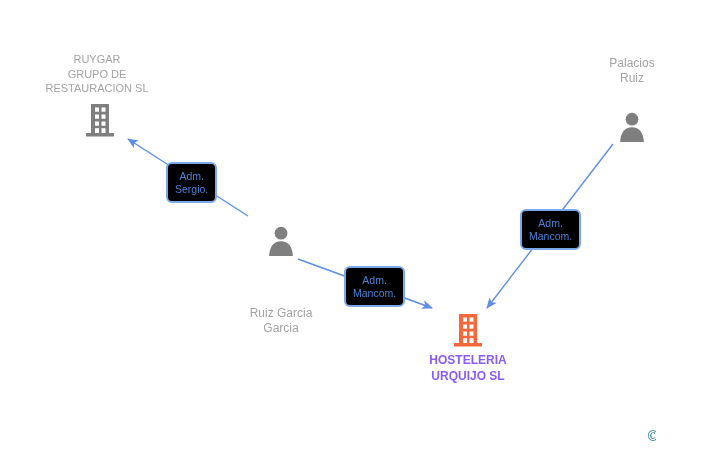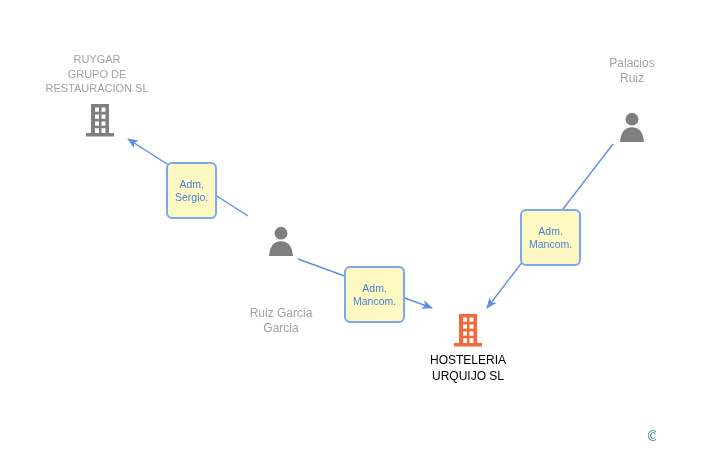--- a/index.html
+++ b/index.html
@@ -5,25 +5,25 @@
   html,body{margin:0;padding:0;background:#ffffff;}
   .canvas{
     position:relative;width:656px;height:450px;background:#ffffff;overflow:hidden;
     font-family:"Liberation Sans",sans-serif;
   }
   .edges-layer{position:absolute;left:0;top:0;width:728px;height:450px;}
   .node-label{position:absolute;width:160px;text-align:center;}
   .node-label div{white-space:nowrap;}
   .label-light{color:#a3a3a3;font-size:12px;line-height:15px;}
   .label-company-light{color:#a3a3a3;font-size:11px;line-height:14.5px;}
-  .label-company-bold{color:#000000;font-size:12px;font-weight:normal;line-height:15.5px;}
+  .label-company-bold{color:#8b5cf6;font-size:12px;font-weight:bold;line-height:15.5px;}
   .node-icon{position:absolute;}
   .edge-label{
-    position:absolute;background:#fef9c3;border:2px solid #7aa8ea;border-radius:6px;
-    color:#4a82d6;font-size:10.5px;line-height:12.5px;text-align:center;padding:14px 7px;
+    position:absolute;background:#000000;border:2px solid #7aa8ea;border-radius:6px;
+    color:#4a82d6;font-size:10.5px;line-height:12.5px;text-align:center;padding:6px 7px;
     white-space:nowrap;
   }
   .logo{
     position:absolute;left:646px;top:423px;display:flex;align-items:baseline;gap:5px;
     font-family:"DejaVu Serif",serif;cursor:pointer;
   }
   .logo .copy{color:#2a7f93;font-size:14px;}
   .logo .brand{font-style:italic;font-size:16px;color:#15606f;letter-spacing:0.5px;}
   .logo .brand .initial{color:#f28d1e;font-size:19px;}
   .clickable{cursor:pointer;}

